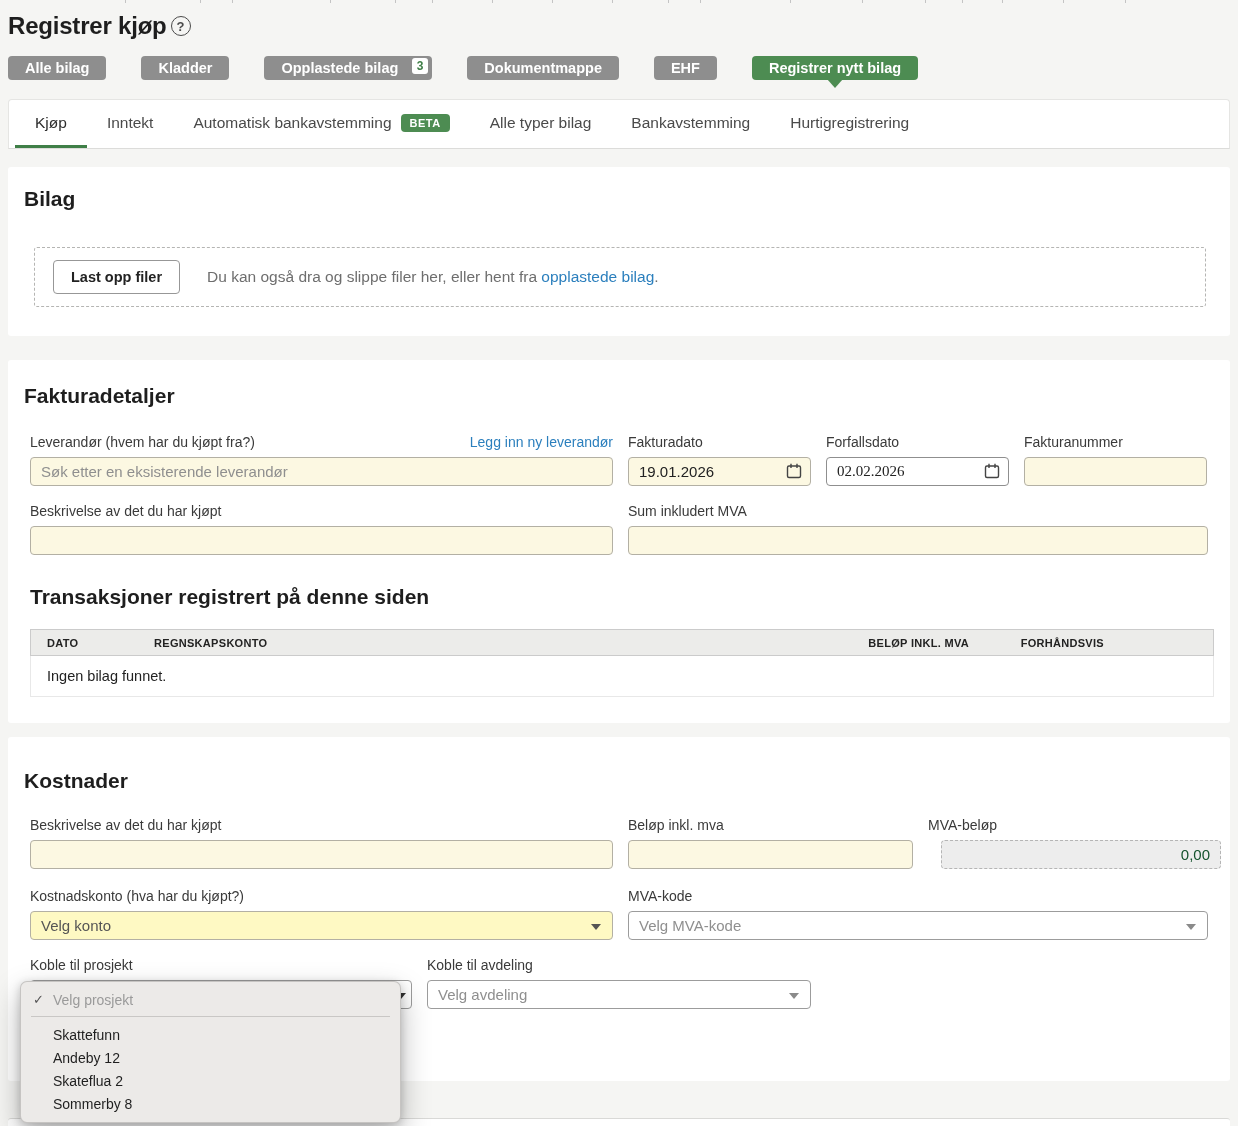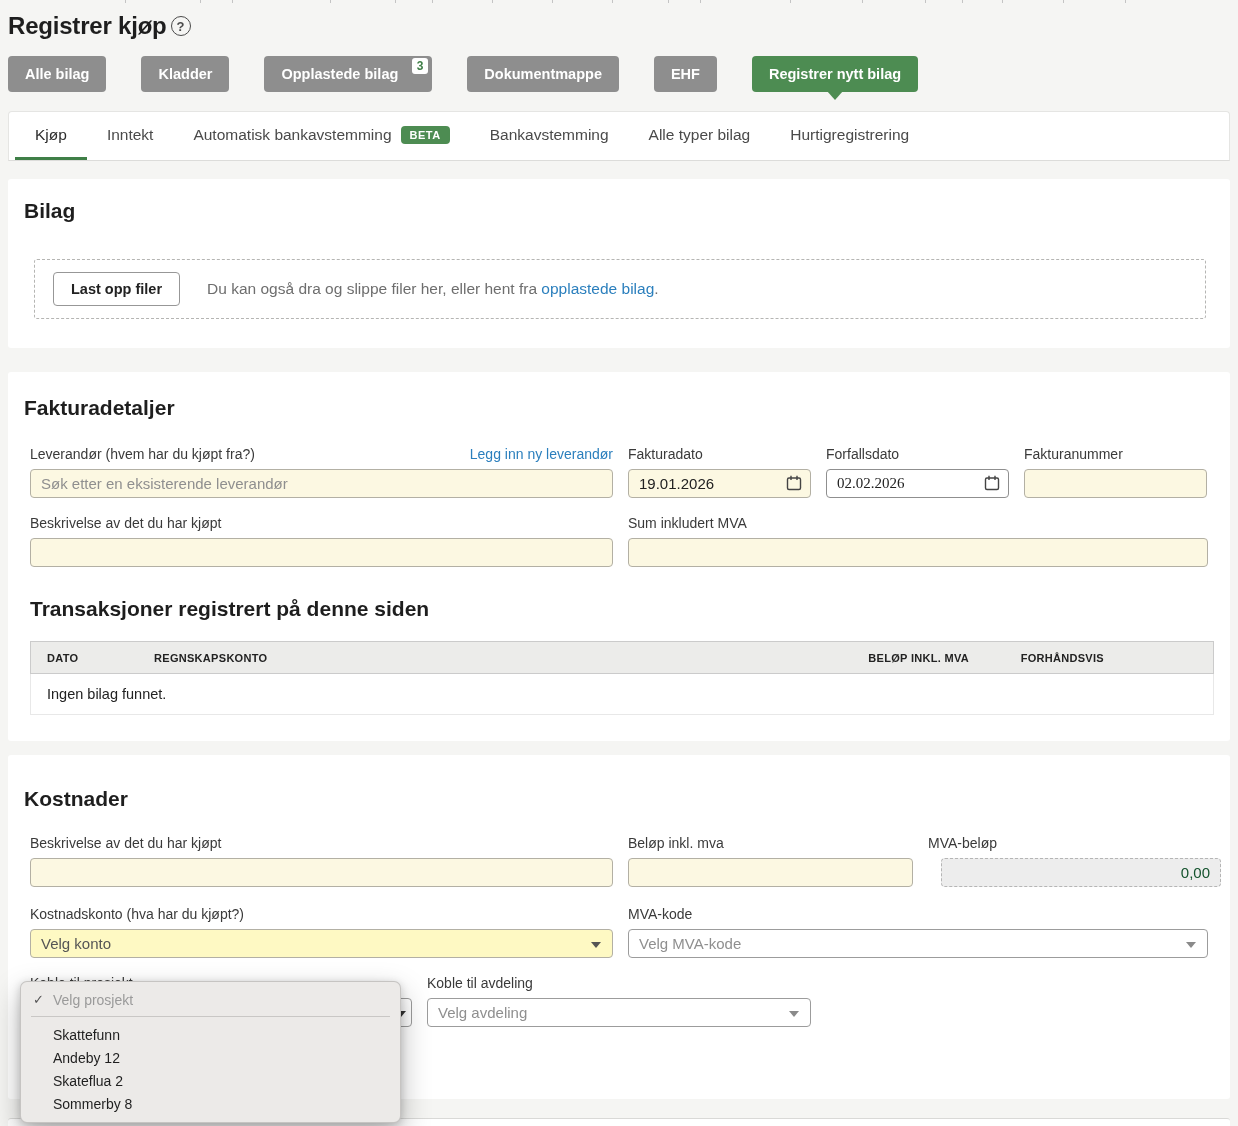--- a/index.html
+++ b/index.html
@@ -11,21 +11,21 @@
   .ticks span { position:absolute; top:0; width:1px; height:3px; background:#c4c4c4; }
 
   
   .page-header { padding:12px 8px 0 8px; display:flex; align-items:center; gap:4px; }
   .page-title { font-size:24px; font-weight:800; color:#1e1e1e; letter-spacing:-.2px; }
   .help { width:20px; height:20px; border:1.6px solid #4a4a4a; border-radius:50%;
     font-size:13px; font-weight:700; color:#4a4a4a; display:flex; align-items:center; justify-content:center; }
 
   
   .toolbar { display:flex; gap:35px; margin:16px 0 0 8px; align-items:flex-start; }
-  .btn { border:none; cursor:pointer; height:36px; padding:0 17px; border-radius:4px;
+  .btn { border:none; cursor:pointer; height:24px; padding:0 17px; border-radius:4px;
     font-family:inherit; font-size:14.5px; font-weight:700; color:#fff; background:#8e8e8e;
     display:flex; align-items:center; position:relative; }
   .btn.green { background:#4d8c52; }
   .btn.green::after { content:""; position:absolute; left:50%; bottom:-8px; transform:translateX(-50%);
     border-left:8px solid transparent; border-right:8px solid transparent; border-top:9px solid #4d8c52; }
   .count-badge { position:absolute; top:2px; right:4px; background:#fff; color:#3f7f47;
     font-size:12px; font-weight:700; padding:1px 5px; border-radius:3px; }
   .btn .btn-label { pointer-events:none; }
   .btn.with-badge { padding-right:34px; }
 
@@ -85,21 +85,21 @@
   .select.cream { background:#fef9c3; border-color:#b3b0a4; color:#555; }
   .caret { position:absolute; right:11px; top:12px; width:0; height:0;
     border-left:5px solid transparent; border-right:5px solid transparent; border-top:6px solid #8a8a8a; }
   .select.cream .caret, .select.dark-caret .caret { border-top-color:#555; }
   .select.prosjekt .caret { right:5px; border-top-color:#333; }
 
   
   .trans-title { margin:30px 0 0 12px !important; }
   .trans-table { margin:20px 6px 0 12px; }
   .thead { display:grid; grid-template-columns:107px 565px 250px 135px 1fr;
-    background:#ececea; border:1px solid #cbcbcb; height:33px; align-items:center;
+    background:#ececea; border:1px solid #cbcbcb; height:27px; align-items:center;
     font-size:11px; font-weight:700; letter-spacing:.3px; color:#222; padding:0 16px; }
   .thead .right, .trow .right { text-align:right; }
   .trow { height:41px; display:flex; align-items:center; padding:0 16px; font-size:14.5px; color:#222;
     border:1px solid #e8e8e8; border-top:none; background:#fff; }
 
   
   .popup { position:absolute; left:20px; top:981px; width:381px; z-index:50;
     background:#eceae8; border:1px solid rgba(0,0,0,.16); border-radius:7px;
     box-shadow:0 12px 30px rgba(0,0,0,.28), 0 2px 8px rgba(0,0,0,.18);
     padding:6px 0 7px 0; font-size:14px; }
@@ -169,24 +169,24 @@
       <span>Kjøp</span>
     </div>
   <div class="tab">
       <span>Inntekt</span>
     </div>
   <div class="tab">
     <span>Automatisk bankavstemming</span>
     <span class="beta">BETA</span>
   </div>
   <div class="tab">
+      <span>Alle typer bilag</span>
+    </div>
+  <div class="tab">
       <span>Bankavstemming</span>
-    </div>
-  <div class="tab">
-      <span>Alle typer bilag</span>
     </div>
   <div class="tab">
       <span>Hurtigregistrering</span>
     </div>
 </div>
 
 <div class="panel" id="panel-bilag">
   <h2>Bilag</h2>
   <div class="dropzone">
     <button class="btn-outline">Last opp filer</button>

